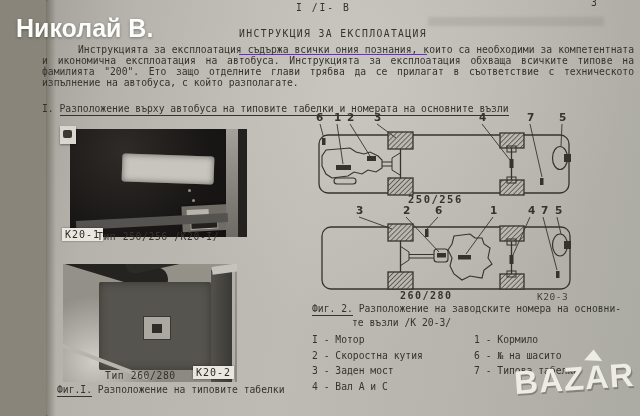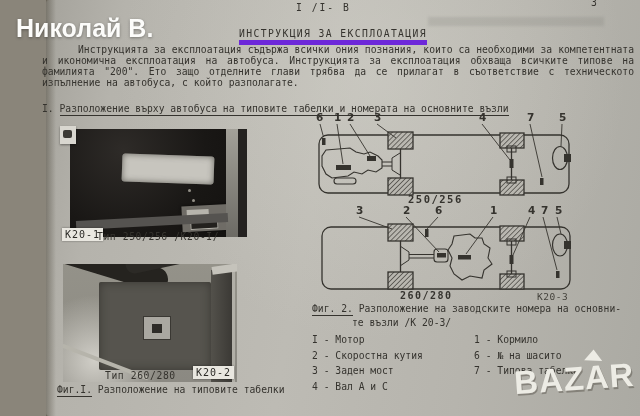--- a/index.html
+++ b/index.html
@@ -50,21 +50,21 @@
   .ghost-smudge{
     position:absolute;left:428px;top:17px;width:176px;height:9px;
     background:rgba(95,92,82,.14);filter:blur(1.5px);z-index:5;
   }
   
   .doc{position:absolute;left:0;top:0;width:640px;height:416px;z-index:10;font-size:9.7px;}
   .hdr-code{position:absolute;left:296px;top:2px;letter-spacing:2px;}
   .pg-num{position:absolute;left:591px;top:-3px;}
   .title{
     position:absolute;left:239px;top:28px;letter-spacing:1.4px;
-    border-bottom:5px solid #6d28d9;padding-bottom:1px;white-space:nowrap;
+    border-bottom:1px solid #6d28d9;padding-bottom:15px;white-space:nowrap;
   }
   .intro{
     position:absolute;left:42px;top:44px;width:592px;
     line-height:11px;text-align:justify;text-indent:36px;
   }
   .section-line{position:absolute;left:42px;top:103px;white-space:nowrap;}
   .section-line .u{border-bottom:1px solid #35332e;padding-bottom:1px;margin-top:16px;}
   .u{border-bottom:1px solid #35332e;padding-bottom:1px;}
   
   .photo{position:absolute;overflow:visible;margin-top:12px;}

